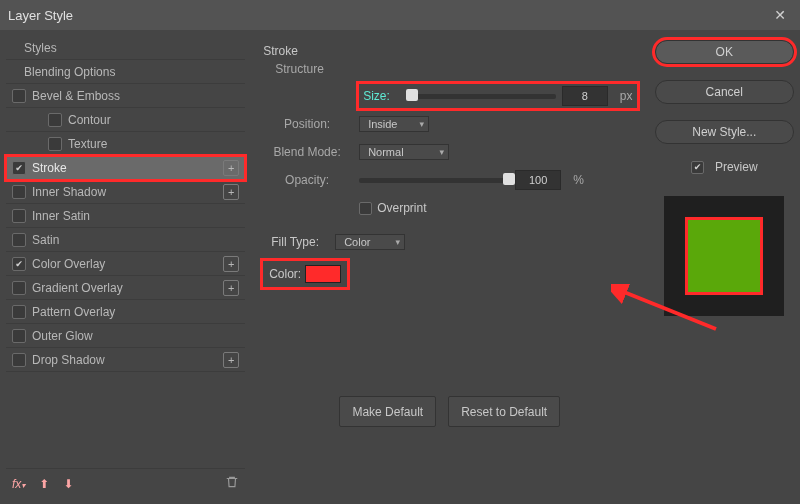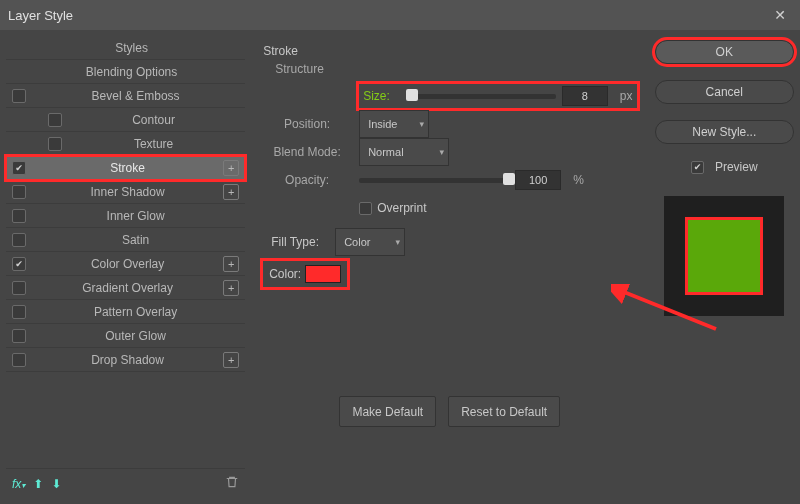--- a/index.html
+++ b/index.html
@@ -7,37 +7,37 @@
   .dialog { width: 800px; height: 504px; background: #535353; display: flex; flex-direction: column; }
   .titlebar { height: 30px; background: #535353; display: flex; align-items: center; padding: 0 8px; color: #e0e0e0; font-size: 13px; justify-content: space-between; }
   .titlebar .close { width: 24px; height: 24px; display: flex; align-items: center; justify-content: center; color: #d0d0d0; font-size: 14px; }
   .main { flex: 1; background: #454545; display: flex; padding: 6px 6px 6px 6px; gap: 6px; }
   .sidebar { width: 240px; background: #454545; display: flex; flex-direction: column; }
   .sidebar-list { flex: 1; }
   .sidebar-item { height: 24px; display: flex; align-items: center; padding: 0 6px; color: #b8b8b8; border-bottom: 1px solid #3c3c3c; position: relative; }
   .sidebar-item.no-check { padding-left: 18px; }
   .sidebar-item .chk { width: 14px; height: 14px; border: 1px solid #6a6a6a; background: #3a3a3a; margin-right: 6px; border-radius: 2px; display: flex; align-items: center; justify-content: center; font-size: 10px; color: #b8b8b8; }
   .sidebar-item .chk.checked::after { content: "✔"; font-size: 9px; color: #d0d0d0; }
-  .sidebar-item .label { flex: 1; text-align: center; }
+  .sidebar-item .label { flex: 1; }
   .sidebar-item.indent { padding-left: 42px; }
   .sidebar-item.selected { background: #6a6a6a; color: #e8e8e8; }
   .plus { width: 16px; height: 16px; border: 1px solid #7a7a7a; display: flex; align-items: center; justify-content: center; font-size: 11px; color: #b8b8b8; margin-left: auto; border-radius: 2px; }
   .red-out { outline: 3px solid #ff2a2a; outline-offset: -1px; }
-  .sidebar-footer { height: 30px; display: flex; align-items: center; padding: 0 6px; gap: 8px; border-top: 1px solid #3c3c3c; color: #5eead4; }
+  .sidebar-footer { height: 30px; display: flex; align-items: center; padding: 0 6px; gap: 14px; border-top: 1px solid #3c3c3c; color: #fca5a5; }
   .sidebar-footer .trash { margin-left: auto; }
   .center { flex: 1; padding: 8px 12px; position: relative; }
   .group-title { color: #c8c8c8; margin-bottom: 4px; }
   .sub-title { color: #a8a8a8; margin-left: 12px; margin-bottom: 8px; }
   .row { display: flex; align-items: center; height: 24px; margin-bottom: 4px; }
   .row .lab { width: 96px; text-align: center; padding-right: 8px; color: #a8a8a8; }
   .slider { flex: 0 0 150px; height: 5px; background: #333; position: relative; border-radius: 2px; margin-right:6px;}
   .slider .thumb { position: absolute; top: -5px; width: 12px; height: 12px; background: #e0e0e0; border-radius: 2px; transform: translateX(-50%); }
   .valbox { width: 46px; height: 20px; background: #333; border: 1px solid #2a2a2a; color: #d0d0d0; text-align: center; line-height: 18px; font-size: 11px; }
   .unit { margin-left: 12px; color: #a8a8a8; }
-  .dropdown { height: 28px; background: #4a4a4a; border: 1px solid #333; padding: 0 18px 0 8px; display:flex; align-items:center; position:relative; color:#c8c8c8; min-width:70px; font-size:11px;}
+  .dropdown { height: 16px; background: #4a4a4a; border: 1px solid #333; padding: 0 18px 0 8px; display:flex; align-items:center; position:relative; color:#c8c8c8; min-width:70px; font-size:11px;}
   .dropdown::after { content:"▾"; position:absolute; right:4px; font-size:9px; color:#aaa;}
   .size-row-hl { outline:3px solid #ff2a2a; padding:2px 4px; display:inline-flex; align-items:center; }
   .chk2 { width:13px; height:13px; border:1px solid #6a6a6a; background:#3a3a3a; margin-right:5px; display:flex; align-items:center; justify-content:center; font-size:9px; border-radius:2px;}
   .chk2.checked::after { content:"✔"; color:#d0d0d0; }
   .color-row-hl { outline:3px solid #ff2a2a; display:inline-flex; align-items:center; padding:4px 6px; }
   .swatch { width:36px; height:18px; background:#ff2a2a; border:1px solid #222; margin-left:4px;}
   .btn { background:#4a4a4a; border:1px solid #333; color:#c8c8c8; height:31px; padding:0 12px; display:inline-flex; align-items:center; border-radius:2px; }
   .center-buttons { display:flex; gap:12px; justify-content:center; margin-top:110px; }
   .arrow-svg { position:absolute; left:360px; top:248px; pointer-events:none; }
   .right { width: 140px; display:flex; flex-direction:column; align-items:stretch; gap:16px; padding:4px 0; }
@@ -84,21 +84,21 @@
             <span class="label">Stroke</span>
             <span class="plus">+</span>
           </div>
         <div class="sidebar-item">
             <span class="chk"></span>
             <span class="label">Inner Shadow</span>
             <span class="plus">+</span>
           </div>
         <div class="sidebar-item">
             <span class="chk"></span>
-            <span class="label">Inner Glow</span>
+            <span class="label">Inner Satin</span>
           </div>
         <div class="sidebar-item">
             <span class="chk"></span>
             <span class="label">Satin</span>
           </div>
         <div class="sidebar-item">
             <span class="chk checked"></span>
             <span class="label">Color Overlay</span>
             <span class="plus">+</span>
           </div>
@@ -133,21 +133,21 @@
       </div>
     </div>
 
     <div class="center">
       <div class="group-title">Stroke</div>
       <div class="sub-title">Structure</div>
 
       <div class="row">
         <span class="lab"></span>
         <span class="size-row-hl">
-          <span style="margin-right:16px;color:#84cc16">Size:</span>
+          <span style="margin-right:16px;color:#5eead4">Size:</span>
           <span class="slider">
               <span class="thumb" style="left:4%"></span>
             </span>
           <span class="valbox">8</span>
           <span class="unit">px</span>
         </span>
       </div>
 
       <div class="row">
         <span class="lab">Position:</span>

